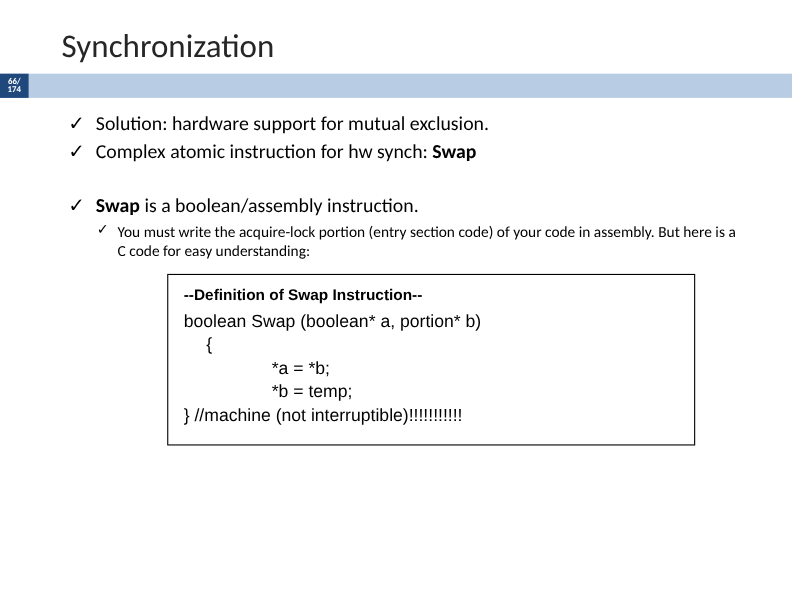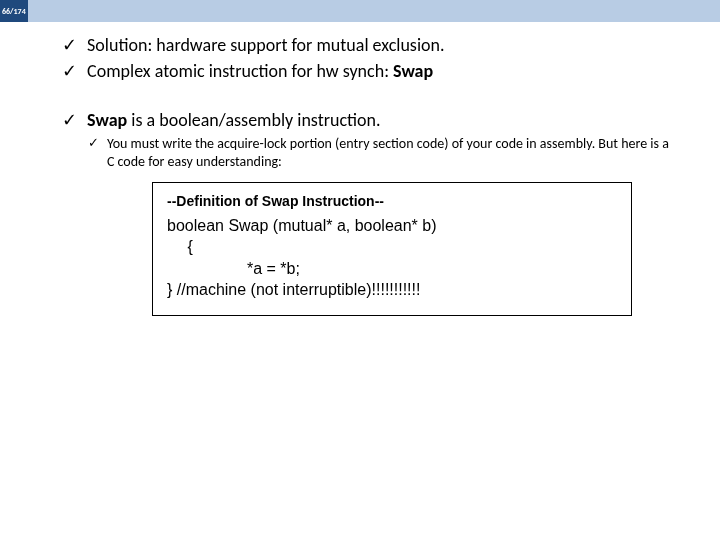--- a/index.html
+++ b/index.html
@@ -1,20 +1,20 @@
 <!DOCTYPE html>
 <html><head>
 <meta charset="utf-8">
 <style>
   * { box-sizing: border-box; margin: 0; padding: 0; }
   html, body { width: 720px; height: 540px; background: #fff; font-family: Calibri, Arial, sans-serif; color: #000; }
   .slide { width: 720px; height: 540px; position: relative; padding: 0; }
   .title { font-size: 30px; font-weight: 400; color: #262626; margin: 24px 0 6px 56px; }
   .bar { width: 100%; height: 22px; background: #b8cce4; display: flex; align-items: center; }
-  .page-badge { height: 22px; min-width: 26px; background: #1f497d; color: #fff; font-size: 8px; font-weight: 700; display: flex; flex-direction: row; align-items: center; justify-content: center; line-height: 8px; padding: 2px 2px; }
+  .page-badge { height: 22px; min-width: 26px; background: #1f497d; color: #fff; font-size: 8px; font-weight: 700; display: flex; flex-direction: column; align-items: center; justify-content: center; line-height: 8px; padding: 2px 2px; }
   .page-badge .top { display:block; }
   .page-badge .bot { display:block; }
   .content { padding: 12px 48px 0 62px; }
   ul.lvl1 { list-style: none; padding-left: 0; }
   ul.lvl1 > li { font-size: 18px; line-height: 1.3; margin-bottom: 3px; display: flex; }
   ul.lvl1 > li .check { color: #000; margin-right: 10px; flex-shrink: 0; }
   ul.lvl1 > li .txt { flex: 1; }
   .gap { height: 22px; }
   ul.lvl2 { list-style: none; padding-left: 26px; margin-top: 3px; }
   ul.lvl2 > li { font-size: 14px; line-height: 1.3; display: flex; }
@@ -24,20 +24,21 @@
   .codebox .hdr { font-family: Arial, sans-serif; font-size: 14px; font-weight: 700; margin-bottom: 6px; }
   .codebox .code { font-family: Arial, sans-serif; font-size: 16px; line-height: 1.35; white-space: pre; }
   .codebox .code .indent1 { padding-left: 16px; display: block; }
   .codebox .code .indent2 { padding-left: 80px; display: block; }
   b { font-weight: 700; }
 </style>
 </head>
 <body>
 
 <div class="slide">
+  <div class="title">Synchronization</div>
   <div class="bar">
     <div class="page-badge">
       <span class="top">66/</span>
       <span class="bot">174</span>
     </div>
   </div>
   <div class="content">
     <ul class="lvl1">
       <li>
         <span class="check">✓</span>
@@ -56,17 +57,17 @@
       </li>
     </ul>
     <ul class="lvl2">
       <li>
         <span class="check">✓</span>
         <span class="txt">You must write the acquire-lock portion (entry section code) of your code in assembly. But here is a C code for easy understanding:</span>
       </li>
     </ul>
     <div class="codebox">
       <div class="hdr">--Definition of Swap Instruction--</div>
-      <div class="code"><span>boolean Swap (mutual* a, boolean* b)</span>
-<span class="indent1"> {</span><span class="indent2">*a = *b;</span><span>} //machine (not interruptible)!!!!!!!!!!!</span></div>
+      <div class="code"><span>boolean Swap (boolean* a, portion* b)</span>
+<span class="indent1"> {</span><span class="indent2">*a = *b;</span><span class="indent2">*b = temp;</span><span>} //machine (not interruptible)!!!!!!!!!!!</span></div>
     </div>
   </div>
 </div>
 
 </body></html>

